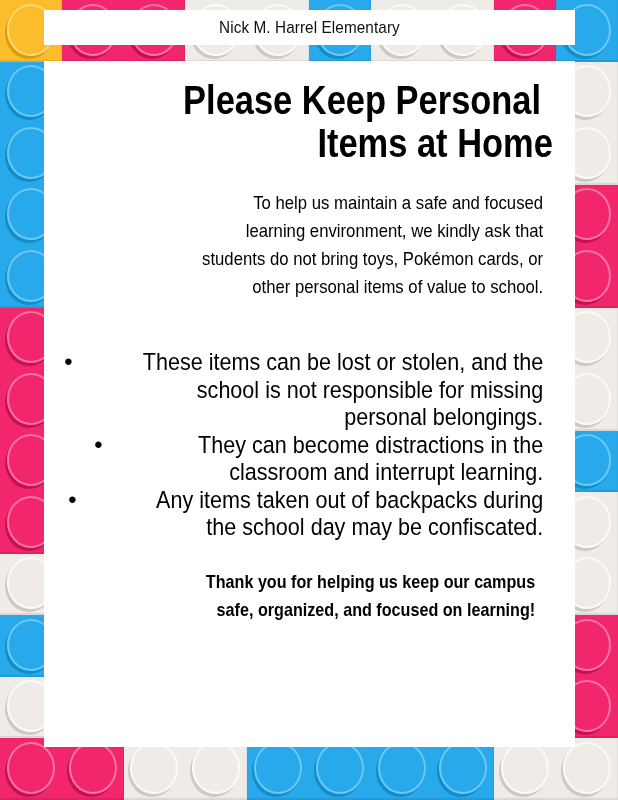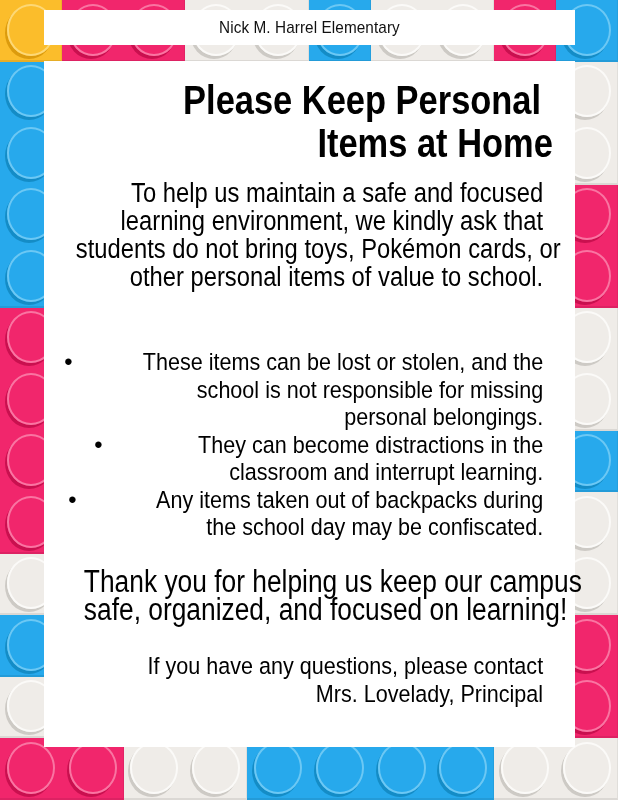--- a/index.html
+++ b/index.html
@@ -15,28 +15,28 @@
   .c-white .stud { border:2px solid #fbfaf8; box-shadow:-2px 3px 0 #cdcac5; }
   .c-yellow { background:#fbbd2b; }
   .c-yellow .stud { border:2px solid #fdd876; box-shadow:-2px 3px 0 #dc9b0d; }
 
   .header-bar { position:absolute; left:44px; top:10px; width:531px; height:35px; background:#ffffff; display:flex; align-items:center; justify-content:center; }
   .school-name { font-size:17px; color:#111; transform:scaleX(0.9); display:inline-block; letter-spacing:0.1px; }
 
   .card { position:absolute; left:44px; top:61px; width:531px; height:686px; background:#ffffff; text-align:right; color:#000; }
   .title { position:absolute; left:0; right:0; top:18px; font-weight:bold; font-size:41px; line-height:43px; }
   .title span { display:inline-block; transform:scaleX(0.84); white-space:nowrap; }
-  .intro { position:absolute; left:0; right:0; top:118px; font-size:27px; line-height:28px; }
+  .intro { position:absolute; left:0; right:0; top:128px; font-size:19px; line-height:28px; }
   .intro span, .why-list span, .contact span { display:block; white-space:nowrap; transform:scaleX(0.88); }
   .why-heading { position:absolute; left:0; right:0; top:260px; font-weight:bold; font-size:24px; line-height:28px; }
   .why-heading span { display:inline-block; transform:scaleX(0.86); }
   .why-list { position:absolute; left:0; right:0; top:287px; font-size:24.5px; line-height:27.5px; }
   .why-list .item { position:relative; }
   .bullet { position:absolute; font-size:24px; }
-  .thanks { position:absolute; left:0; right:0; top:507px; font-weight:normal; font-size:31px; line-height:28px; }
+  .thanks { position:absolute; left:0; right:0; top:507px; font-weight:bold; font-size:19px; line-height:28px; }
   .thanks span { display:block; white-space:nowrap; transform:scaleX(0.85); }
   .contact { position:absolute; left:0; right:0; top:591px; font-size:24.5px; line-height:28px; }
 </style>
 </head>
 <body>
 
 <div class="bricks" id="bricks">
     <div class="brick c-yellow" style="left: 0px; top: 0px; width: 61.8px; height: 61.5px;">
       <div class="stud" style="left: 6.9px; top: 3.75px;"></div>
     </div>
@@ -160,17 +160,13 @@
       <span style="padding-left:16px">Any items taken out of backpacks during</span>
       <span>the school day may be confiscated.</span>
     </div>
   </div>
 
   <div class="thanks">
     <span>Thank you for helping us keep our campus</span>
     <span>safe, organized, and focused on learning!</span>
   </div>
 
-  <div class="contact">
-    <span>If you have any questions, please contact</span>
-    <span>Mrs. Lovelady, Principal</span>
-  </div>
 </div>
 
 </body></html>

